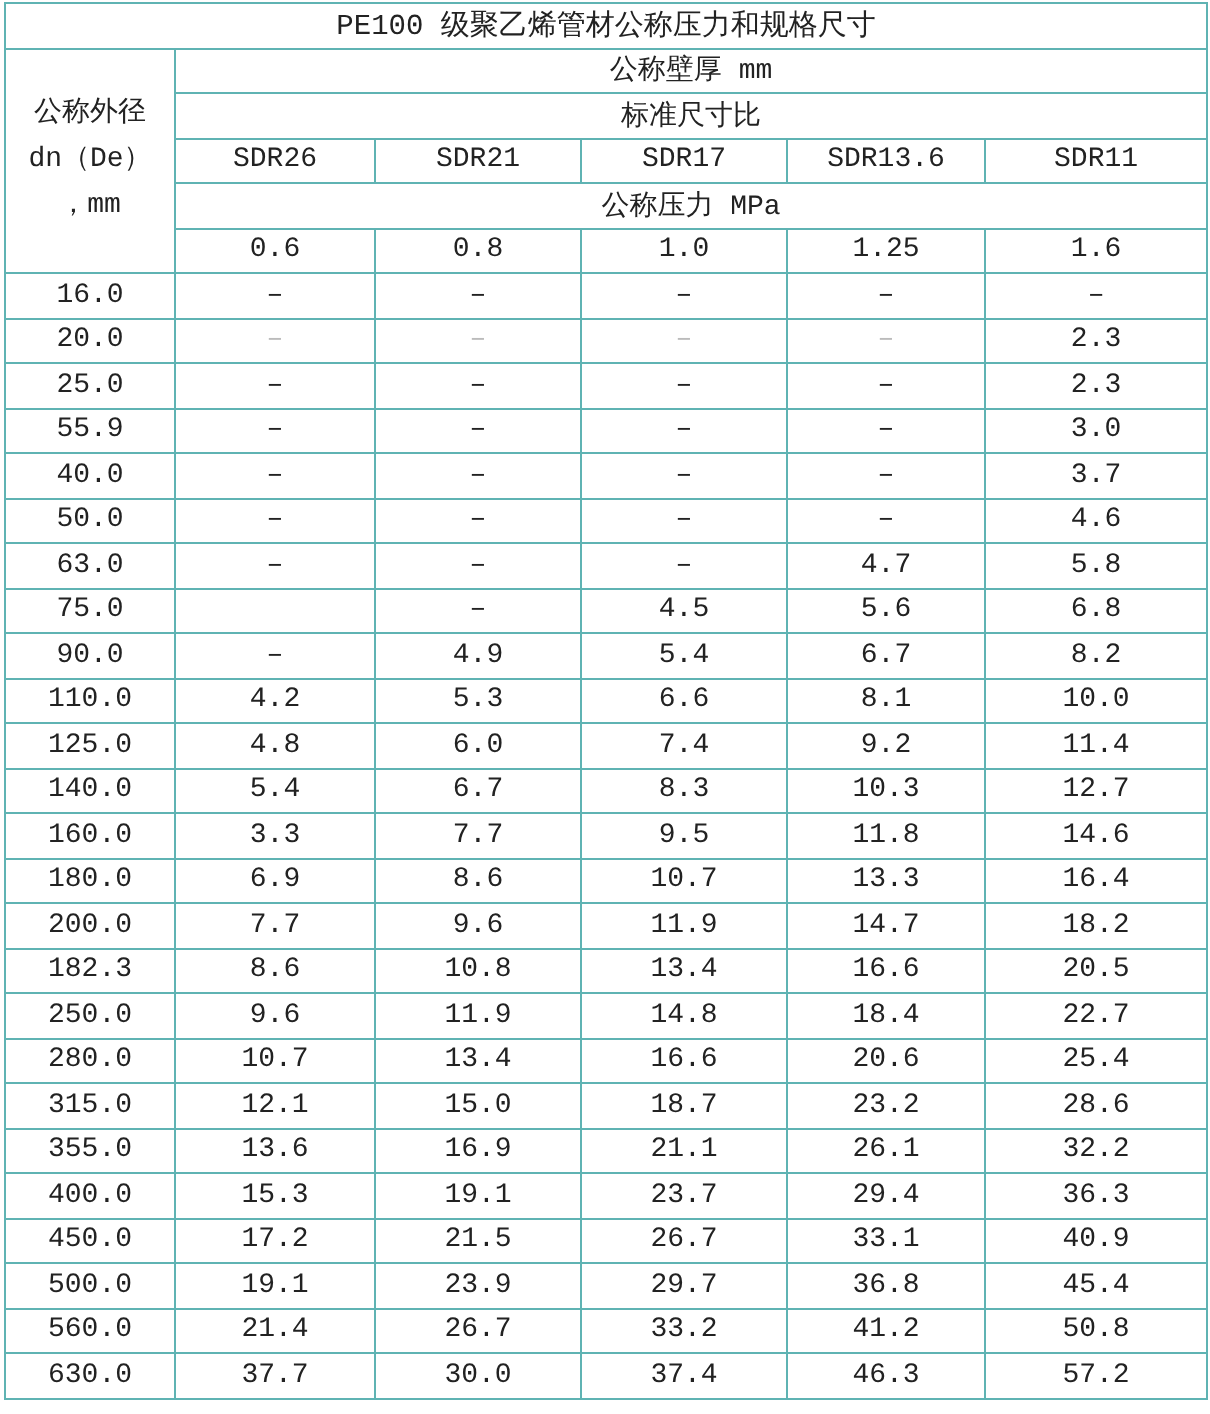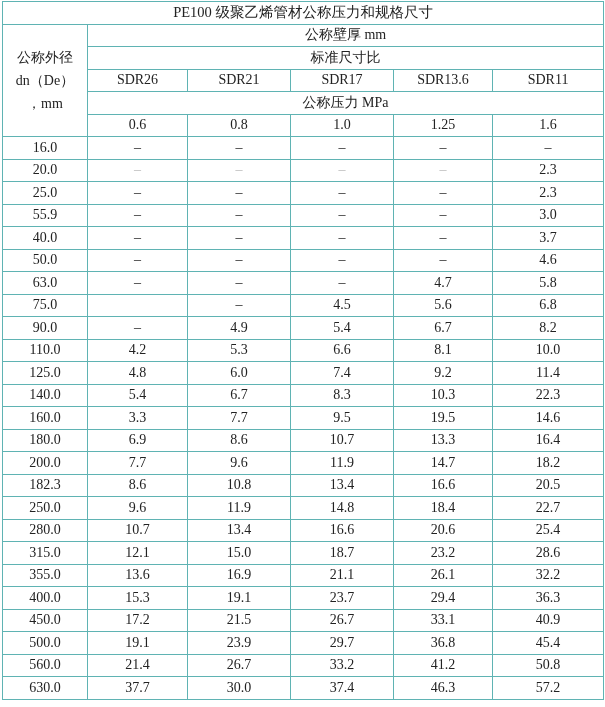--- a/index.html
+++ b/index.html
@@ -1,21 +1,21 @@
 <!DOCTYPE html>
 <html><head>
 <meta charset="utf-8">
 <style>
   html, body { margin:0; padding:0; background:#ffffff; }
   body { width:605px; height:707px; overflow:hidden; }
   table.spec {
     border-collapse: collapse;
     position:absolute; left:2px; top:1px;
     width:601px;
-    font-family: Liberation Serif, serif;
+    font-family: Liberation Mono, monospace;
     font-size:14px;
     color:#222;
     table-layout: fixed;
   }
   table.spec td {
     border:1.5px solid #5fb3b3;
     text-align:center;
     vertical-align:middle;
     height:21.5px;
     padding:0;
@@ -157,28 +157,28 @@
         <td>7.4</td>
         <td>9.2</td>
         <td>11.4</td>
       </tr>
       <tr>
         <td class="dn">140.0</td>
         <td>5.4</td>
         <td>6.7</td>
         <td>8.3</td>
         <td>10.3</td>
-        <td>22.3</td>
+        <td>12.7</td>
       </tr>
       <tr>
         <td class="dn">160.0</td>
         <td>3.3</td>
         <td>7.7</td>
         <td>9.5</td>
-        <td>19.5</td>
+        <td>11.8</td>
         <td>14.6</td>
       </tr>
       <tr>
         <td class="dn">180.0</td>
         <td>6.9</td>
         <td>8.6</td>
         <td>10.7</td>
         <td>13.3</td>
         <td>16.4</td>
       </tr>

